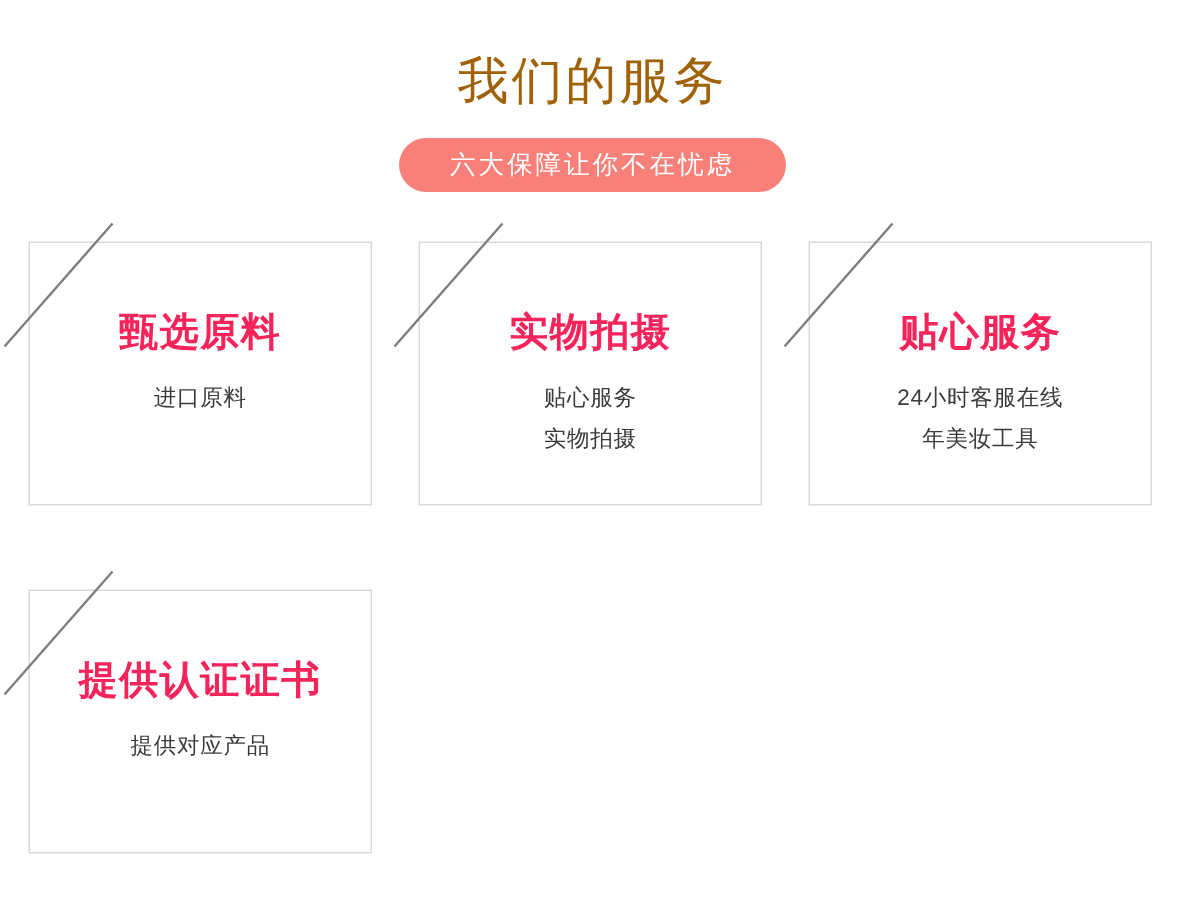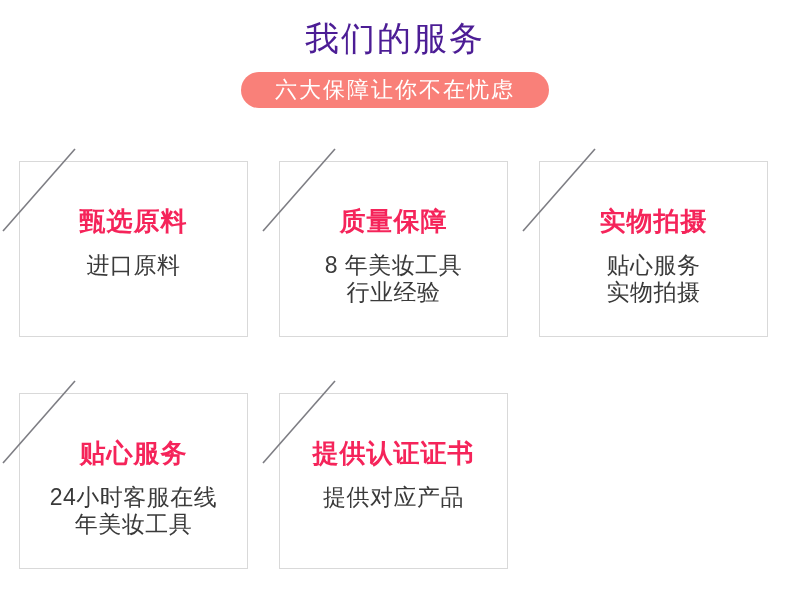--- a/index.html
+++ b/index.html
@@ -17,35 +17,35 @@
 
   
   .header {
     width: 790px;
     padding-top: 16px;
     text-align: center;
   }
   .page-title {
     font-size: 34px;
     line-height: 44px;
-    color: #4c1d95;
+    color: #a16207;
     letter-spacing: 2px;
     font-weight: 400;
-    margin: 0;
+    margin: 16px;
   }
   .pill-wrap {
     margin-top: 12px;
     display: flex;
     justify-content: center;
   }
   .pill {
     display: inline-block;
     background: #f98079;
     color: #ffffff;
-    font-size: 22px;
+    font-size: 17px;
     line-height: 36px;
     height: 36px;
     border-radius: 18px;
     padding: 0 34px;
     letter-spacing: 2px;
     white-space: nowrap;
   }
 
   
   .grid {
@@ -93,21 +93,21 @@
     letter-spacing: 1px;
     white-space: nowrap;
   }
   .card-title.wide {
     font-size: 26px;
   }
   .card-sub {
     margin-top: 16px;
     text-align: center;
     color: #3a3a3a;
-    font-size: 23px;
+    font-size: 15px;
     line-height: 27px;
     letter-spacing: 0.5px;
   }
   .card-sub div { white-space: nowrap; }
 </style>
 </head>
 <body>
 
 <div class="header">
   <h1 class="page-title">我们的服务</h1>
@@ -121,30 +121,20 @@
   <div class="card">
     <svg class="slash" viewBox="0 0 90 90">
       <line x1="2" y1="88" x2="74" y2="6"></line>
     </svg>
     <div class="card-title">甄选原料</div>
     <div class="card-sub">
       <div>进口原料</div>
     </div>
   </div>
 
-  <div class="card">
-    <svg class="slash" viewBox="0 0 90 90">
-      <line x1="2" y1="88" x2="74" y2="6"></line>
-    </svg>
-    <div class="card-title">质量保障</div>
-    <div class="card-sub">
-      <div>8 年美妆工具</div>
-      <div>行业经验</div>
-    </div>
-  </div>
 
   <div class="card">
     <svg class="slash" viewBox="0 0 90 90">
       <line x1="2" y1="88" x2="74" y2="6"></line>
     </svg>
     <div class="card-title">实物拍摄</div>
     <div class="card-sub">
       <div>贴心服务</div>
       <div>实物拍摄</div>
     </div>

